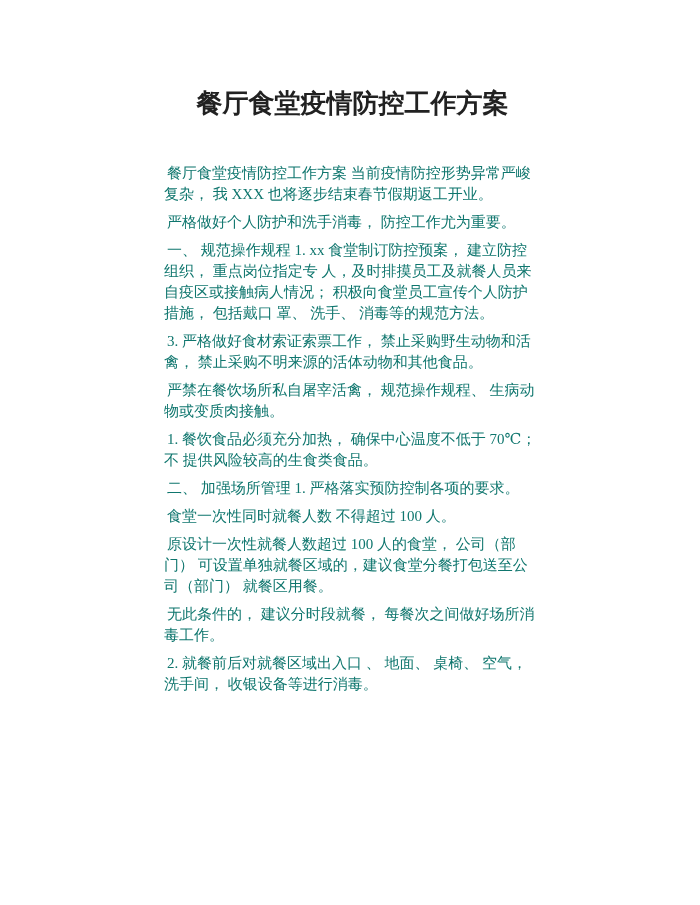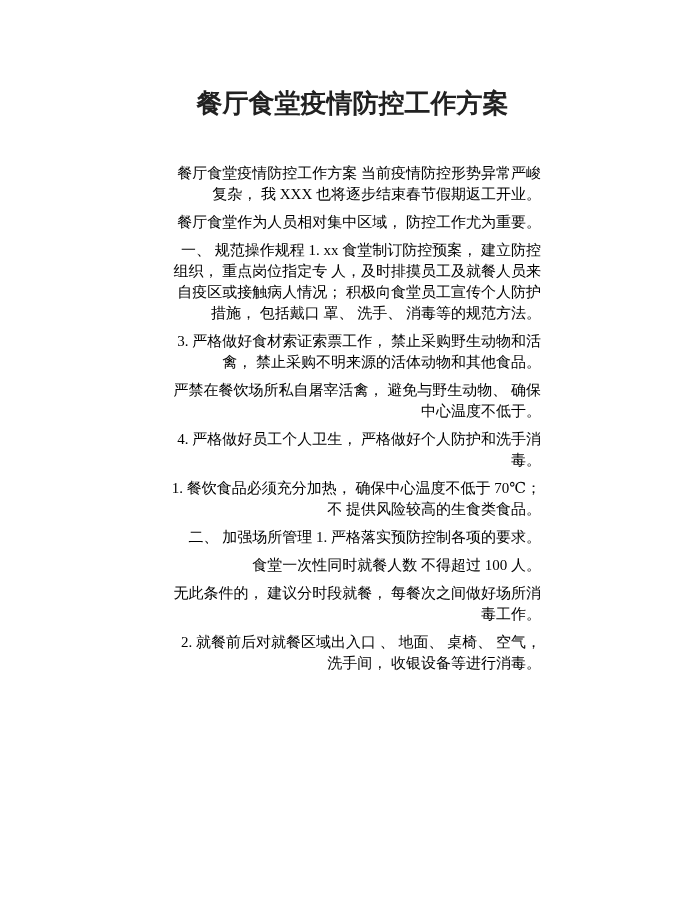--- a/index.html
+++ b/index.html
@@ -23,38 +23,38 @@
     line-height: 38px;
     font-weight: 700;
     text-align: center;
     color: #212121;
     margin: 0 0 40px 0;
   }
   .doc-body p.para {
     font-size: 15px;
     line-height: 21px;
     margin: 0 0 7px 0;
-    color: #000000;
+    color: #0f766e;
     text-indent: 3px;
-    text-align: right;
+    text-align: left;
     word-break: break-word;
   }
 </style>
 </head>
 <body>
 
 <div class="page">
   <h1 class="doc-title">餐厅食堂疫情防控工作方案</h1>
 
   <div class="doc-body">
     <p class="para">餐厅食堂疫情防控工作方案 当前疫情防控形势异常严峻复杂， 我 XXX 也将逐步结束春节假期返工开业。</p>
-    <p class="para">餐厅食堂作为人员相对集中区域， 防控工作尤为重要。</p>
+    <p class="para">严格做好个人防护和洗手消毒， 防控工作尤为重要。</p>
     <p class="para">一、 规范操作规程 1. xx 食堂制订防控预案， 建立防控组织， 重点岗位指定专 人，及时排摸员工及就餐人员来自疫区或接触病人情况； 积极向食堂员工宣传个人防护措施， 包括戴口 罩、 洗手、 消毒等的规范方法。</p>
     <p class="para">3. 严格做好食材索证索票工作， 禁止采购野生动物和活禽， 禁止采购不明来源的活体动物和其他食品。</p>
-    <p class="para">严禁在餐饮场所私自屠宰活禽， 避免与野生动物、 确保中心温度不低于。</p>
-    <p class="para">4. 严格做好员工个人卫生， 严格做好个人防护和洗手消毒。</p>
+    <p class="para">严禁在餐饮场所私自屠宰活禽， 规范操作规程、 生病动物或变质肉接触。</p>
     <p class="para">1. 餐饮食品必须充分加热， 确保中心温度不低于 70℃； 不 提供风险较高的生食类食品。</p>
     <p class="para">二、 加强场所管理 1. 严格落实预防控制各项的要求。</p>
     <p class="para">食堂一次性同时就餐人数 不得超过 100 人。</p>
+    <p class="para">原设计一次性就餐人数超过 100 人的食堂， 公司（部门） 可设置单独就餐区域的，建议食堂分餐打包送至公司（部门） 就餐区用餐。</p>
     <p class="para">无此条件的， 建议分时段就餐， 每餐次之间做好场所消毒工作。</p>
     <p class="para">2. 就餐前后对就餐区域出入口 、 地面、 桌椅、 空气， 洗手间， 收银设备等进行消毒。</p>
   </div>
 </div>
 
 </body></html>

